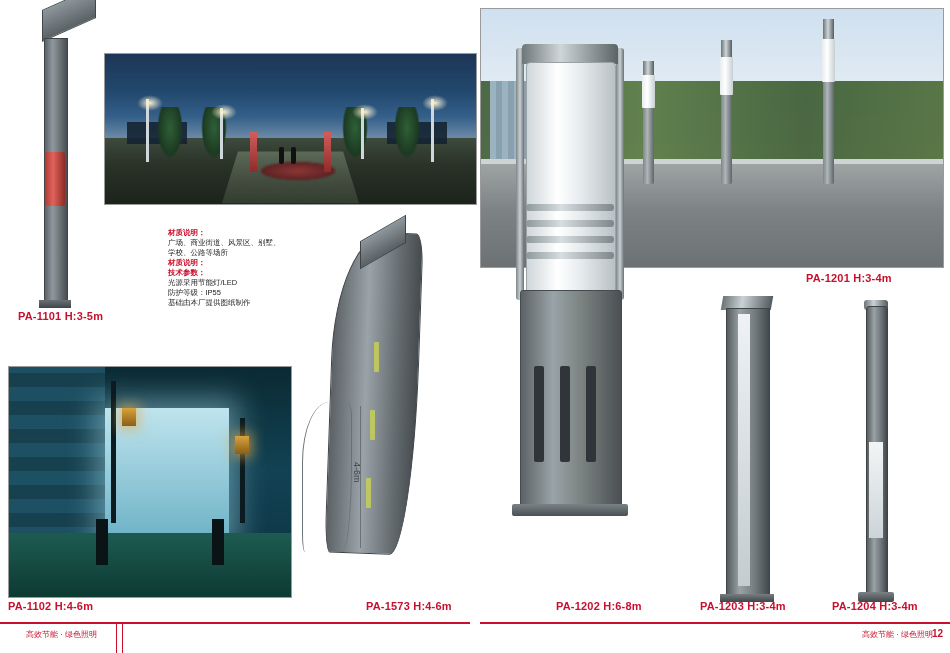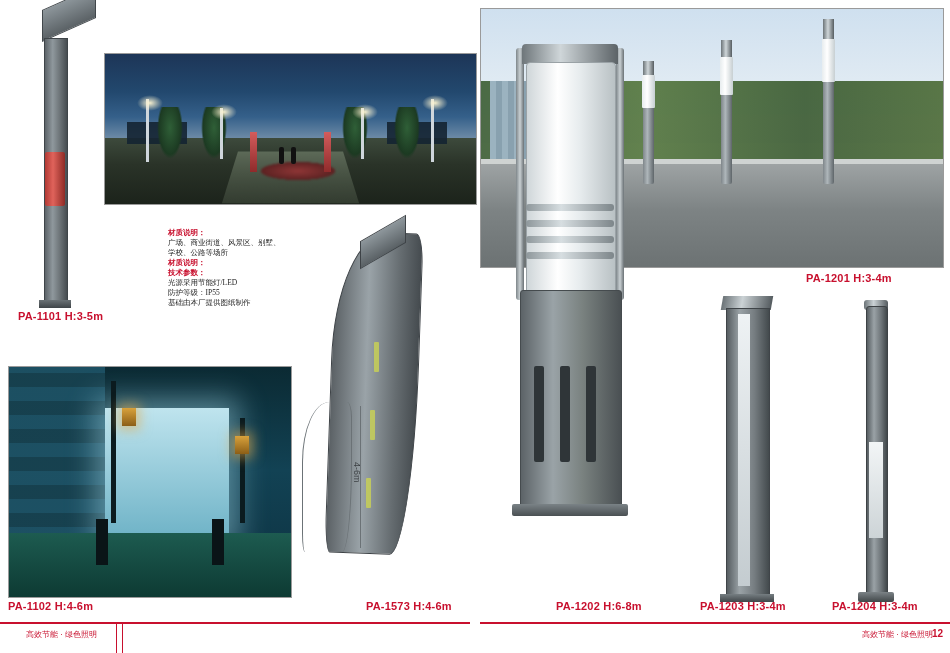--- a/index.html
+++ b/index.html
@@ -325,21 +325,21 @@
     <div class="person" style="left:47%;top:62%;"></div>
     <div class="person" style="left:50%;top:62%;"></div>
   </div>
 
   <div class="abs" id="spec-block">
     <div class="sec-title">材质说明：</div>
     <div class="sec-body" style="white-space:pre-line;">广场、商业街道、风景区、别墅、
 学校、公路等场所</div>
     <div class="sec-title">材质说明：</div>
     <div class="sec-title">技术参数：</div>
-    <div class="sec-body" style="white-space:pre-line;font-family:Liberation Serif, serif;">光源采用节能灯/LED
+    <div class="sec-body" style="white-space:pre-line;">光源采用节能灯/LED
 防护等级：IP55
 基础由本厂提供图纸制作</div>
   </div>
 
   <div class="photo" id="photo-daylight-road">
     <div class="sky"></div>
     <div class="trees"></div>
     <div class="glass"></div>
     <div class="kerb"></div>
     <div class="road"></div>

